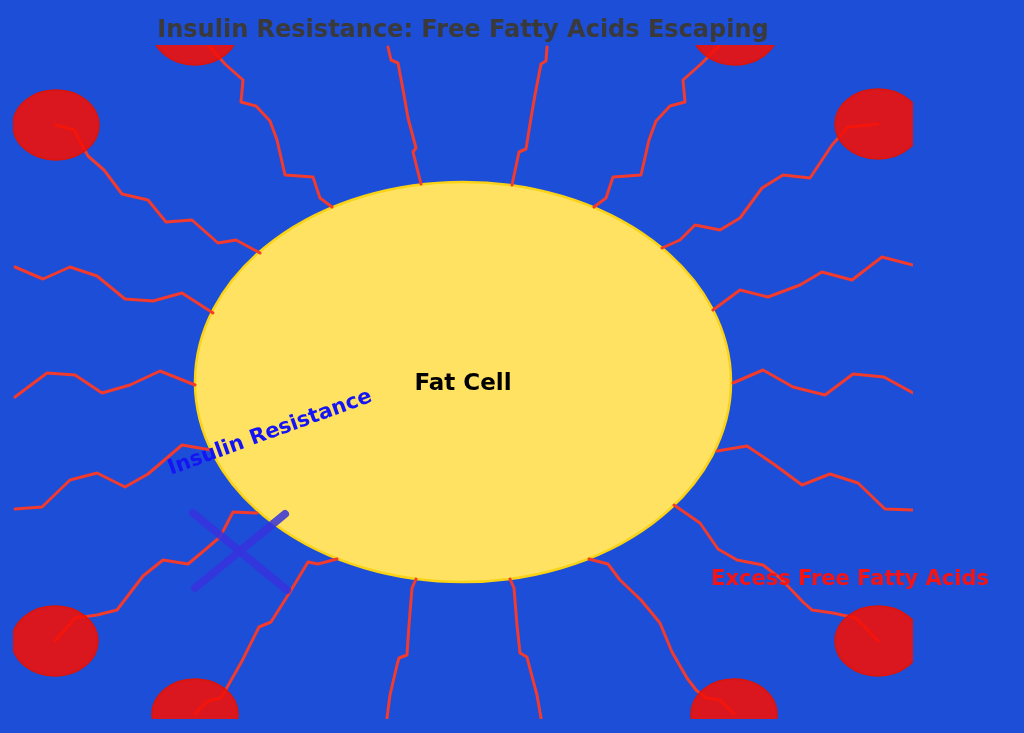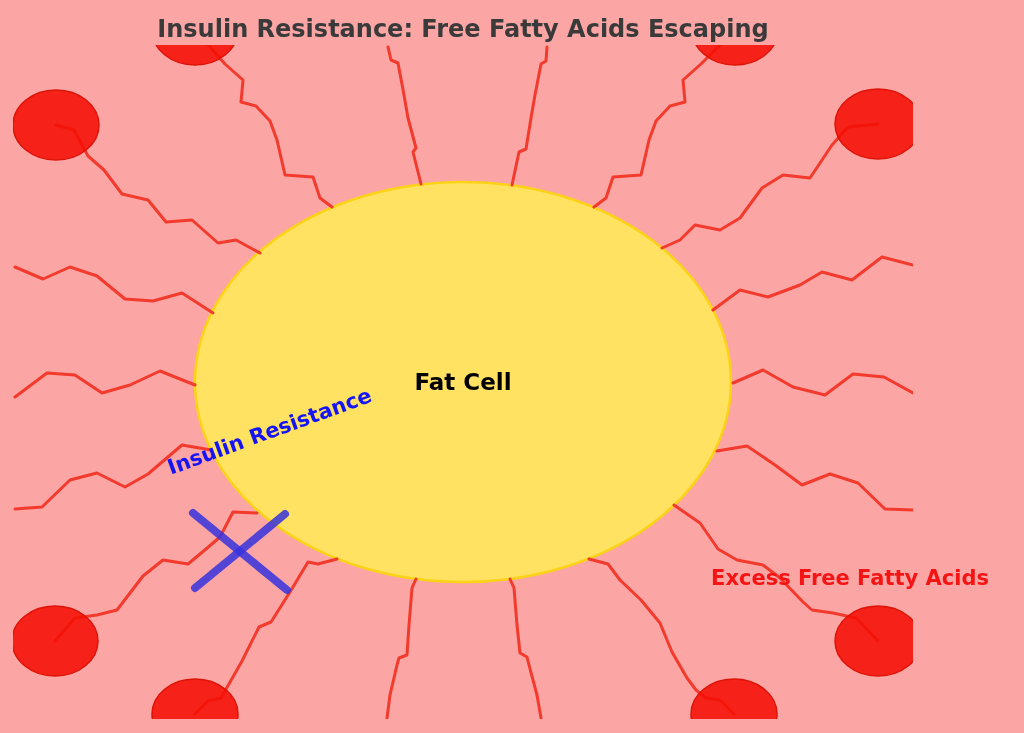--- a/index.html
+++ b/index.html
@@ -1,16 +1,16 @@
 <!DOCTYPE html>
 <html><head>
 <meta charset="utf-8">
 <style>
   html,body{margin:0;padding:0;background:#ffffff;}
-  .stage{position:relative;width:1024px;height:733px;background:#fca5a5;overflow:hidden;}
+  .stage{position:relative;width:1024px;height:733px;background:#1d4ed8;overflow:hidden;}
   svg{display:block;}
   text{font-family:"DejaVu Sans","Liberation Sans",sans-serif;font-weight:bold;text-anchor:middle;}
   .title-text{font-size:24px;}
   .cell-text{font-size:23px;}
   .ins-text{font-size:21px;}
   .ffa-text{font-size:21px;}
 </style>
 </head>
 <body>
 

